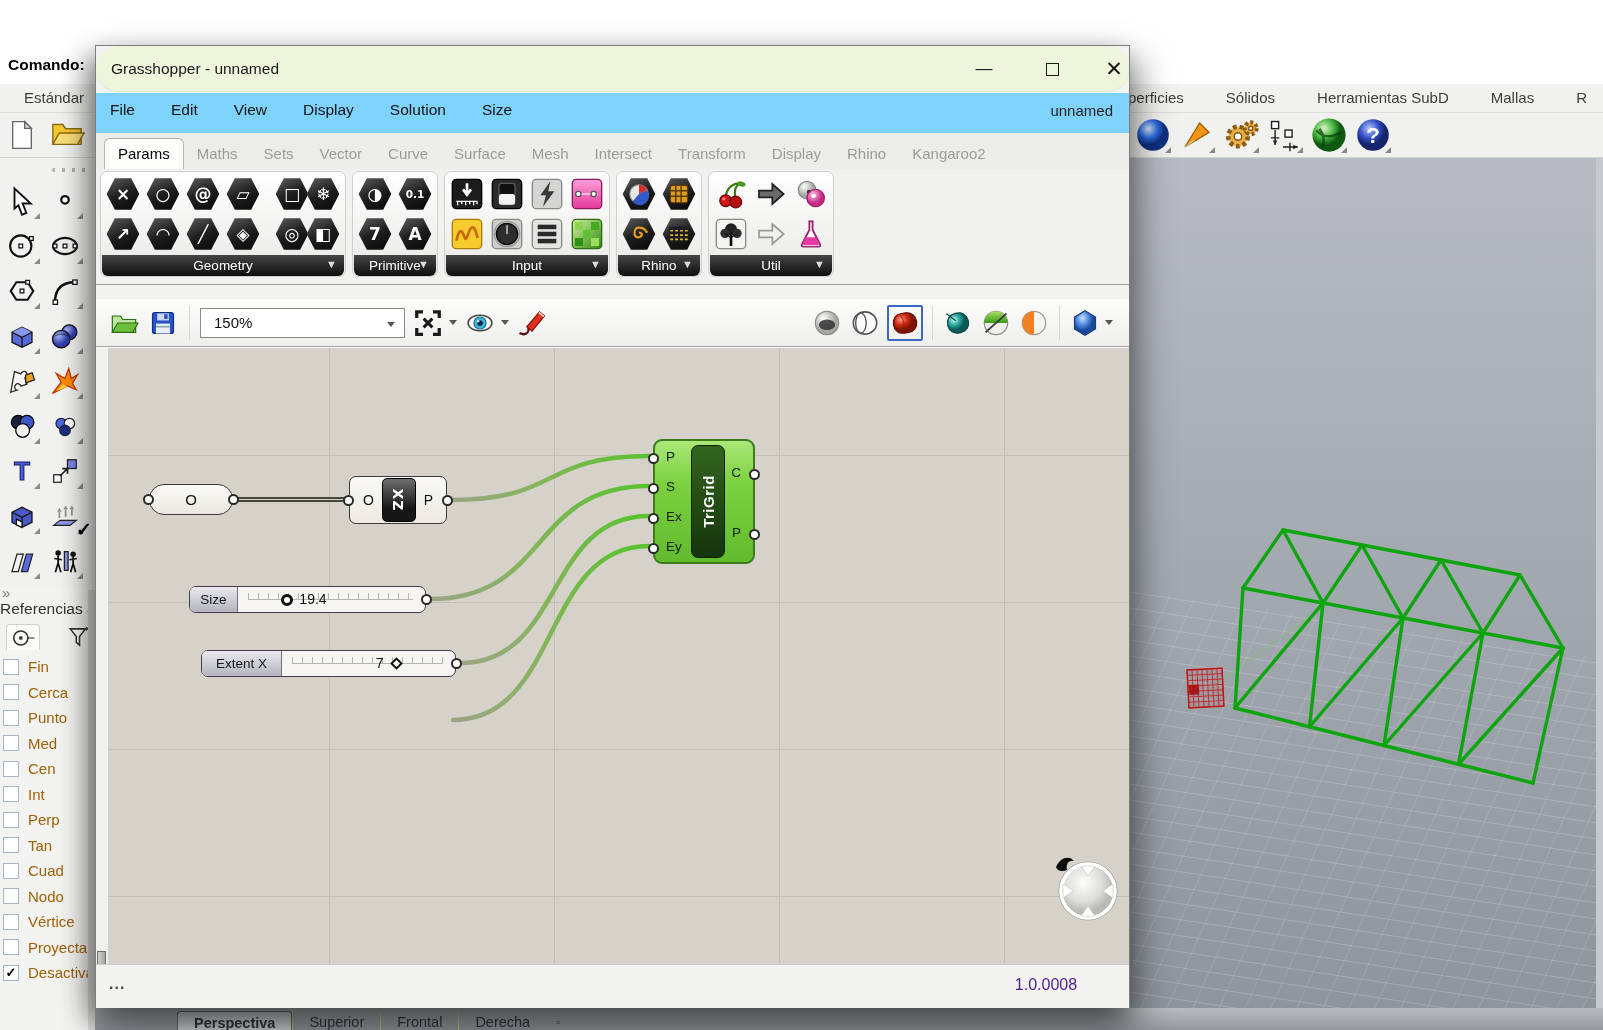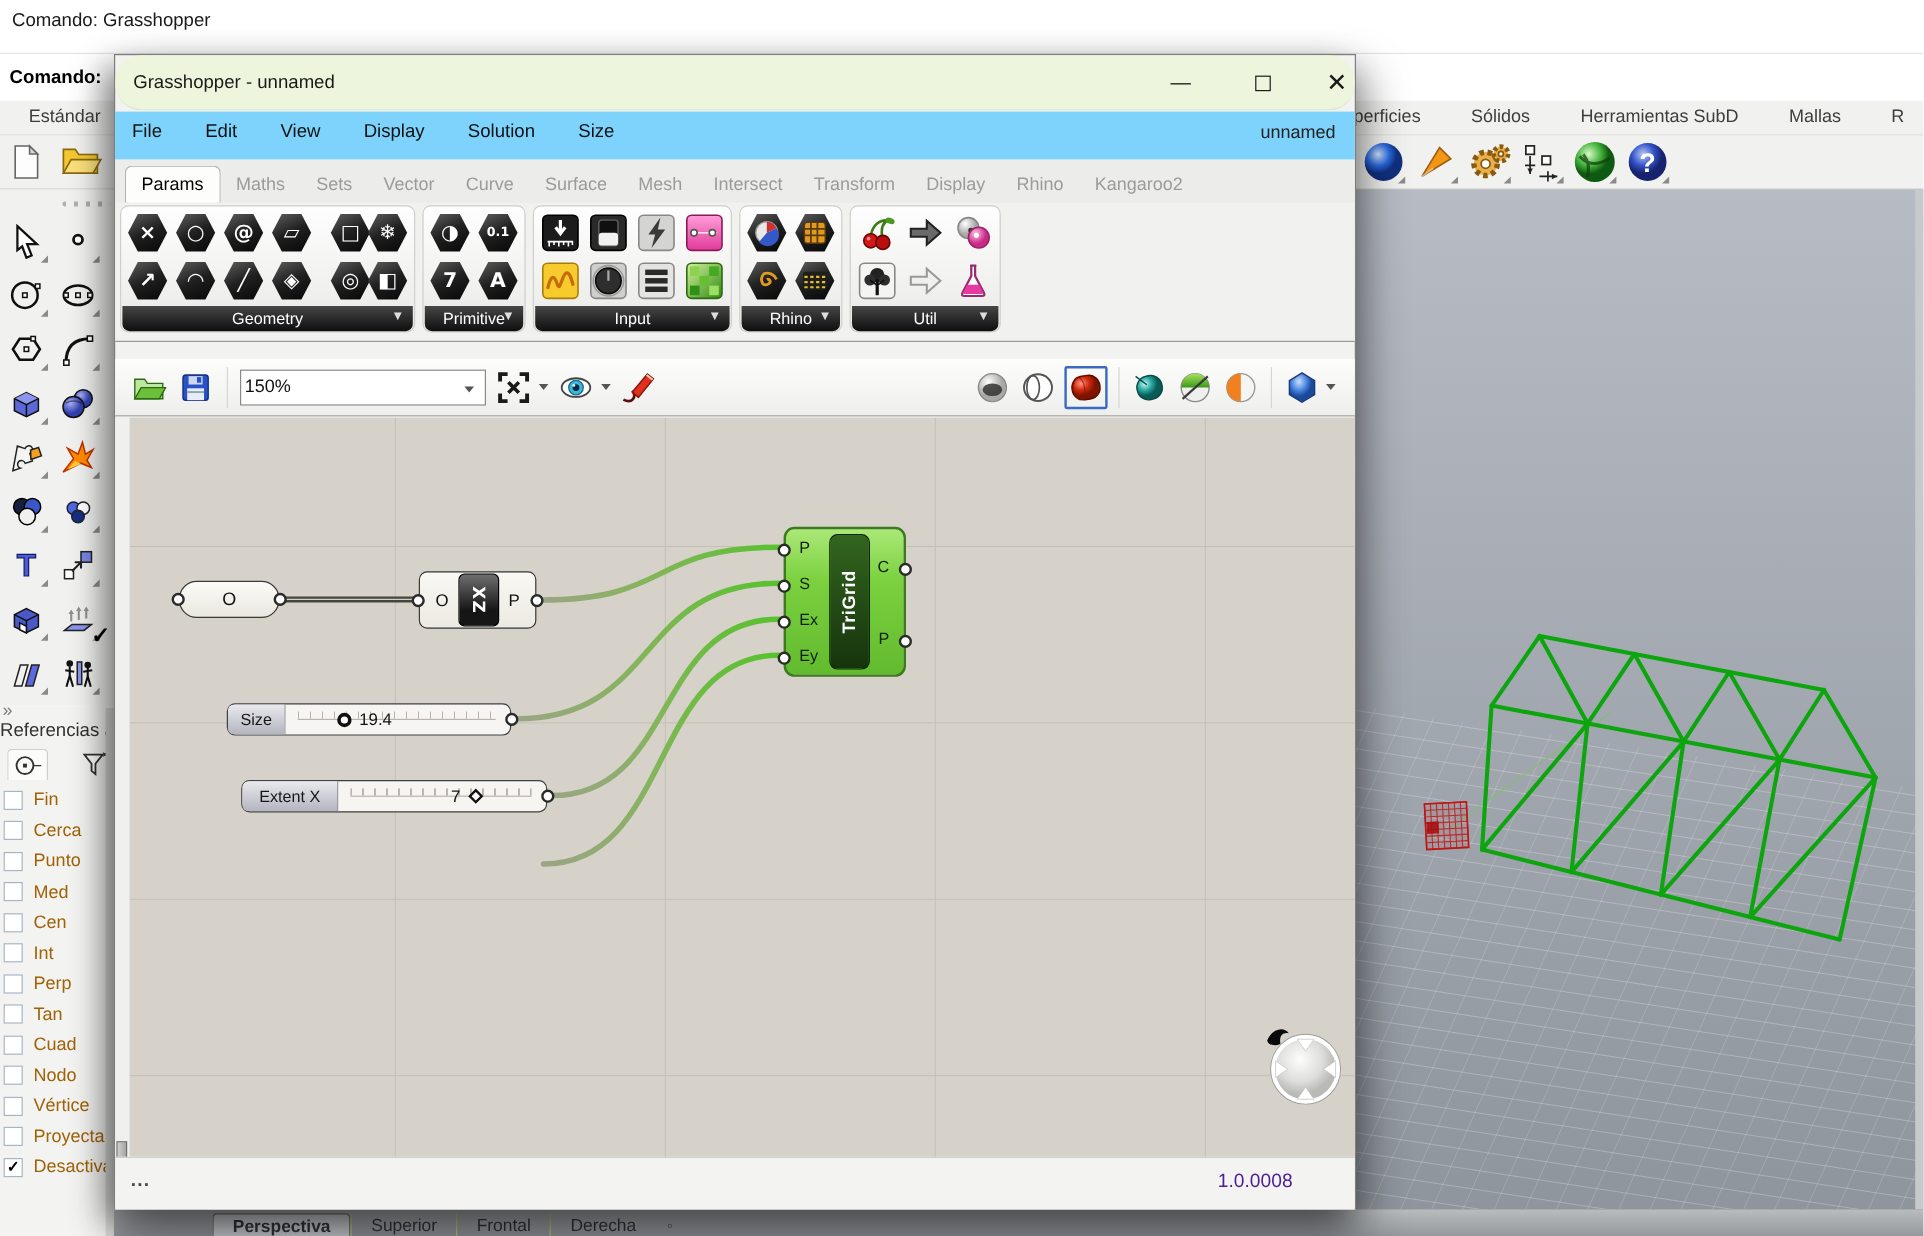--- a/index.html
+++ b/index.html
@@ -61,21 +61,21 @@
   .pal-ic.gap{margin-left:9px;}
   .pal-label{position:relative;height:21px;margin:1px -1px 0;background:linear-gradient(#464646,#0e0e0e);border-radius:0 0 6px 6px;color:#fff;font-size:13.5px;display:flex;align-items:center;justify-content:center;}
   .pal-label .dn{position:absolute;right:7px;top:3px;font-size:11px;color:#ddd;}
   .hexd{width:34px;height:34px;clip-path:polygon(26% 4%,74% 4%,98% 50%,74% 96%,26% 96%,2% 50%);background:linear-gradient(155deg,#636363,#202020 48%,#050505);display:flex;align-items:center;justify-content:center;color:#fff;}
   .hg{font-size:17px;font-weight:bold;font-family:"DejaVu Sans",sans-serif;}
   .hg.sm{font-size:10.5px;}
   .gh-ctb{position:absolute;left:0;top:253px;width:100%;height:48px;background:linear-gradient(#fdfdfc,#eeeeec);border-bottom:1px solid #a6a6a4;display:flex;align-items:center;padding:0 10px 0 12px;gap:7px;}
   .ctb-i{width:32px;height:32px;display:flex;align-items:center;justify-content:center;}
   .ctb-i.sel{border:2px solid #3a6abf;border-radius:2px;width:36px;height:36px;}
   .ctb-sep{width:1px;height:34px;background:#d6d6d4;margin:0 3px;}
-  .zoom-combo{position:relative;width:205px;height:30px;background:#fff;border:1px solid #8a8a88;font-size:15px;color:#111;padding:5px 0 0 3px;}
+  .zoom-combo{position:relative;width:205px;height:30px;background:#fff;border:1px solid #8a8a88;font-size:15px;color:#111;padding:5px 0 0 13px;}
   .zoom-combo .car{right:9px;top:13px;}
   .car{position:absolute;width:0;height:0;border-left:4.5px solid transparent;border-right:4.5px solid transparent;border-top:5px solid #555;}
   .car.inl{position:relative;display:inline-block;top:0;margin-left:-2px;}
   .ctb-right{margin-left:auto;display:flex;align-items:center;gap:6px;padding-right:6px;}
   .gh-side{position:absolute;left:0;top:302px;width:12px;height:616px;background:#f0f0ee;}
   .gh-vthumb{position:absolute;left:1px;top:603px;width:9px;height:46px;background:linear-gradient(90deg,#cfcfcd,#a5a5a3);border:1px solid #6e6e6c;}
   .gh-canvas{position:absolute;left:12px;top:302px;width:1021px;height:616px;overflow:hidden;background-color:#d6d2c9;background-image:linear-gradient(to right,#c5c0b6 1px,transparent 1px),linear-gradient(to bottom,#c5c0b6 1px,transparent 1px);background-size:225px 100%,100% 147px;background-position:221px 0,0 107px;}
   #wires{position:absolute;left:0;top:0;z-index:1;}
   .node{position:absolute;z-index:2;}
   .gh-pill{background:linear-gradient(#fcfbf7,#e9e7df);border:1.5px solid #3a3a38;border-radius:15px;display:flex;align-items:center;justify-content:center;font-size:15px;color:#111;}
@@ -103,21 +103,20 @@
   .gh-status{position:absolute;left:0;top:918px;width:100%;height:44px;background:#f3f3f1;border-top:1px solid #cfcfcd;font-size:16px;color:#4a4a46;}
   .gh-more{position:absolute;left:13px;top:10px;font-weight:bold;letter-spacing:1px;}
   .ver{position:absolute;left:885px;top:11px;width:130px;text-align:center;color:#4c1d95;}
   #navball{position:absolute;left:940px;top:505px;z-index:3;}
 </style>
 </head>
 <body>
 
 <div id="stage">
   <div id="rhino">
-    <div class="cmd-row1"><span>Comando: Grasshopper</span></div>
     <div class="cmd-row2"><span>Comando:</span></div>
     <div class="rh-tabrow">
       <span class="rh-std">Estándar</span>
       <div id="rh-tabs">
           <span>perficies</span>
           <span>Sólidos</span>
           <span>Herramientas SubD</span>
           <span>Mallas</span>
           <span>R</span>
         </div>

